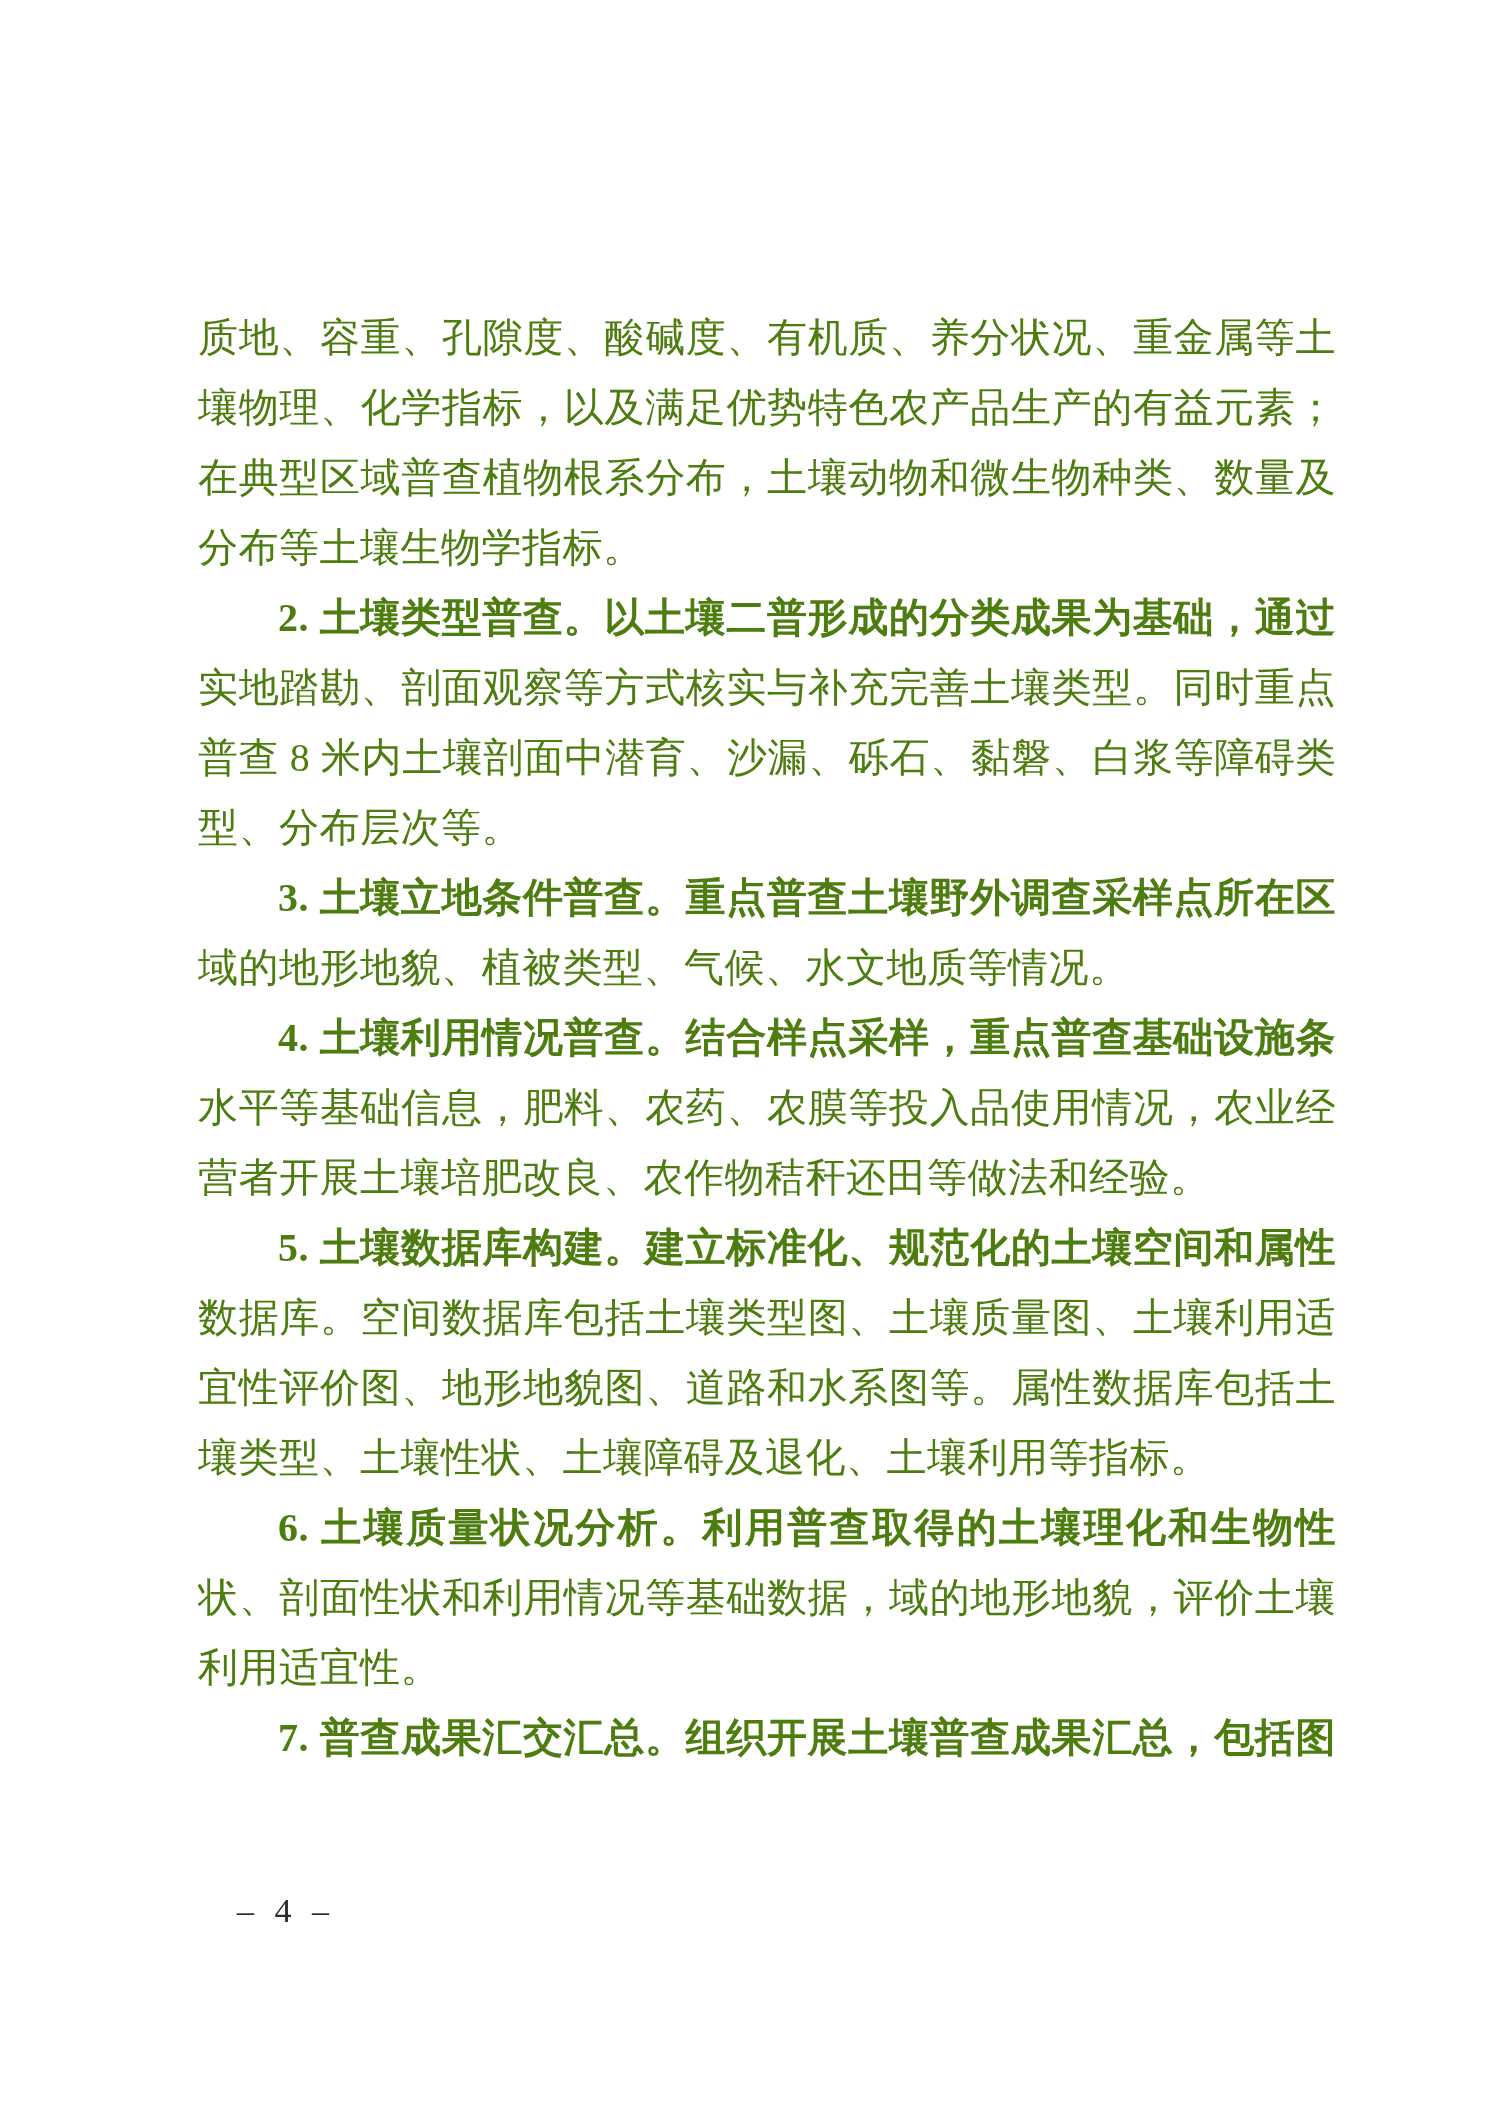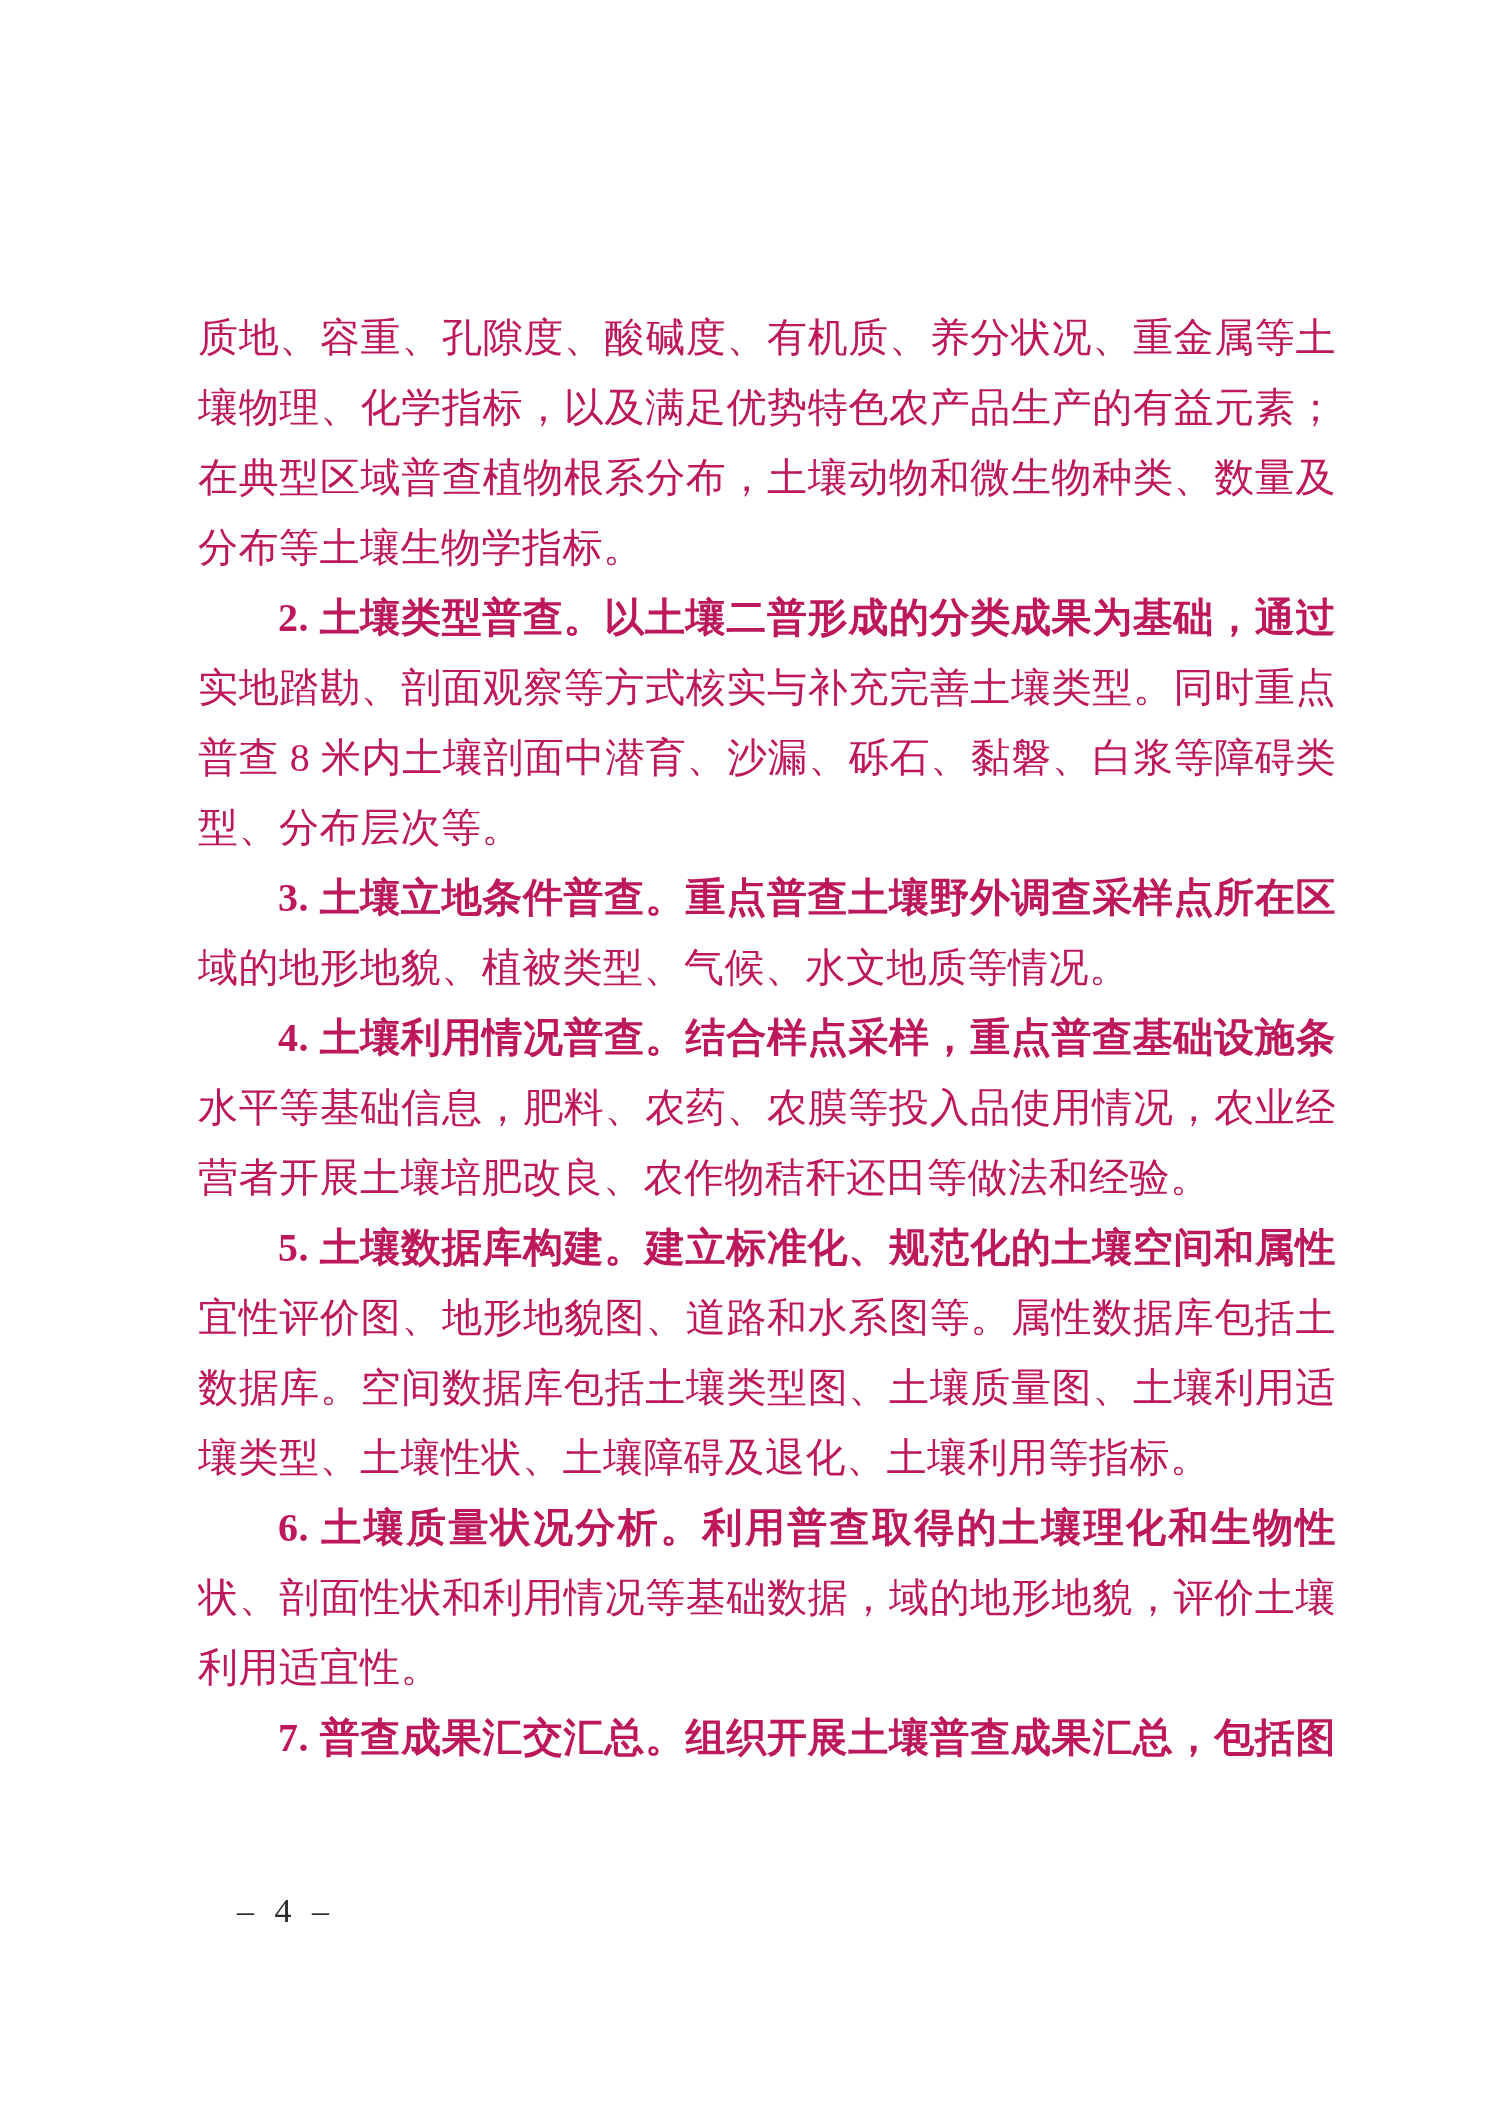--- a/index.html
+++ b/index.html
@@ -13,21 +13,21 @@
     height: 2104px;
     background: #ffffff;
     overflow: hidden;
     font-family: "Liberation Serif", "DejaVu Serif", serif;
   }
   .body-text {
     position: absolute;
     left: 198px;
     top: 303px;
     width: 1138px;
-    color: #be185d;
+    color: #4d7c0f;
     font-size: 40px;
     line-height: 70px;
     letter-spacing: 0.5px;
   }
   .line {
     height: 70px;
     overflow: hidden;
     text-align: justify;
     text-align-last: left;
     white-space: normal;
@@ -64,22 +64,22 @@
       <div class="line indent justify">2. 土壤类型普查。以土壤二普形成的分类成果为基础，通过</div>
       <div class="line justify">实地踏勘、剖面观察等方式核实与补充完善土壤类型。同时重点</div>
       <div class="line justify">普查 8 米内土壤剖面中潜育、沙漏、砾石、黏磐、白浆等障碍类</div>
       <div class="line">型、分布层次等。</div>
       <div class="line indent justify">3. 土壤立地条件普查。重点普查土壤野外调查采样点所在区</div>
       <div class="line">域的地形地貌、植被类型、气候、水文地质等情况。</div>
       <div class="line indent justify">4. 土壤利用情况普查。结合样点采样，重点普查基础设施条</div>
       <div class="line justify">水平等基础信息，肥料、农药、农膜等投入品使用情况，农业经</div>
       <div class="line">营者开展土壤培肥改良、农作物秸秆还田等做法和经验。</div>
       <div class="line indent justify">5. 土壤数据库构建。建立标准化、规范化的土壤空间和属性</div>
+      <div class="line justify">数据库。空间数据库包括土壤类型图、土壤质量图、土壤利用适</div>
       <div class="line justify">宜性评价图、地形地貌图、道路和水系图等。属性数据库包括土</div>
-      <div class="line justify">数据库。空间数据库包括土壤类型图、土壤质量图、土壤利用适</div>
       <div class="line">壤类型、土壤性状、土壤障碍及退化、土壤利用等指标。</div>
       <div class="line indent justify">6. 土壤质量状况分析。利用普查取得的土壤理化和生物性</div>
       <div class="line justify">状、剖面性状和利用情况等基础数据，域的地形地貌，评价土壤</div>
       <div class="line">利用适宜性。</div>
       <div class="line indent justify">7. 普查成果汇交汇总。组织开展土壤普查成果汇总，包括图</div>
     </div>
   <div class="page-number">
     <span>– 4 –</span>
   </div>
 </div>

